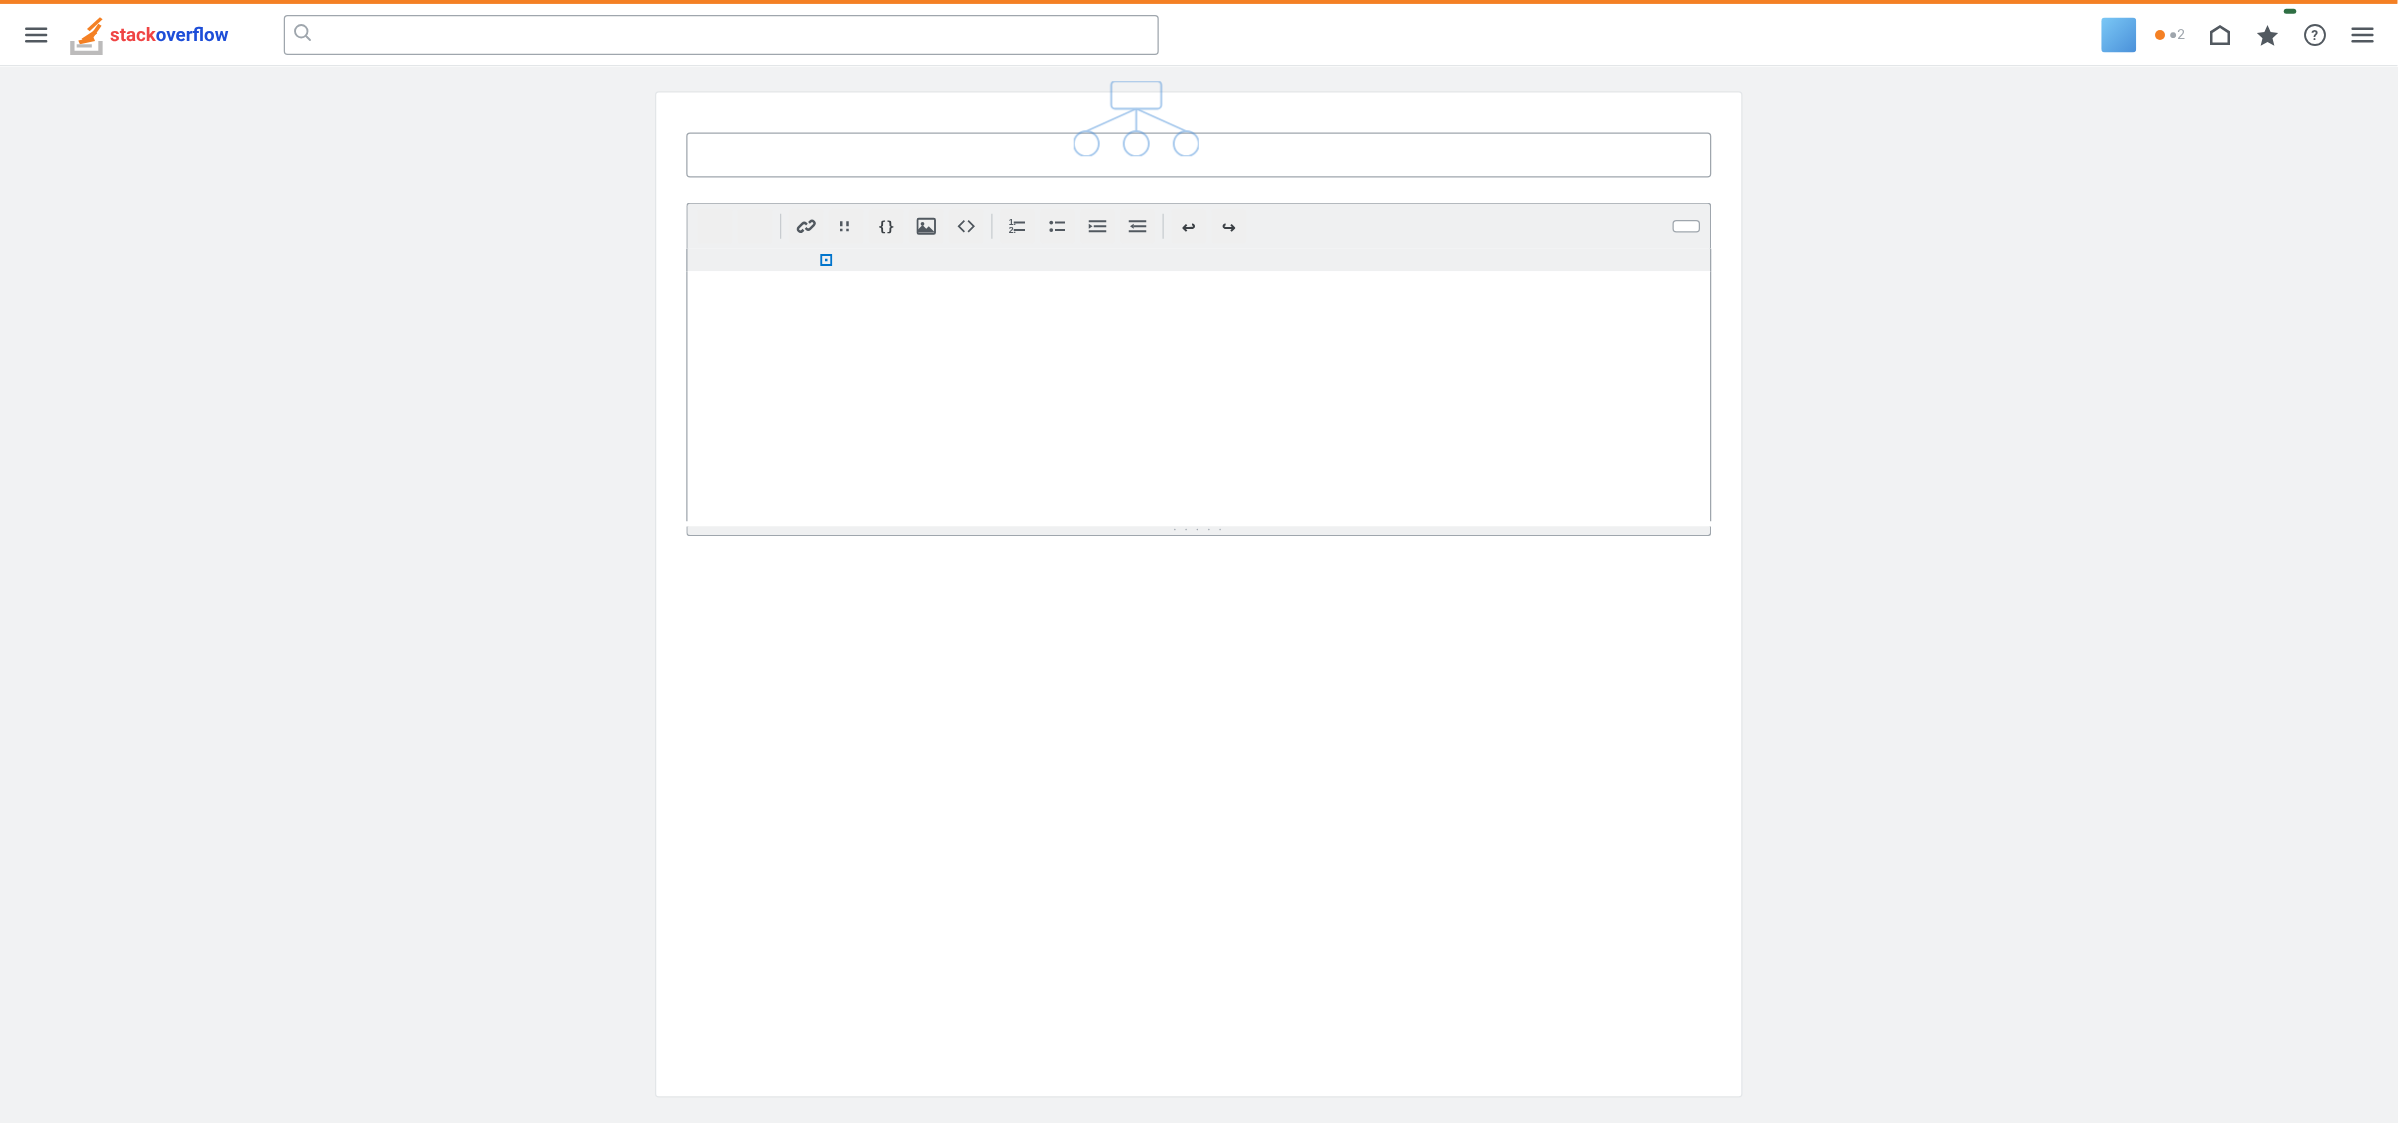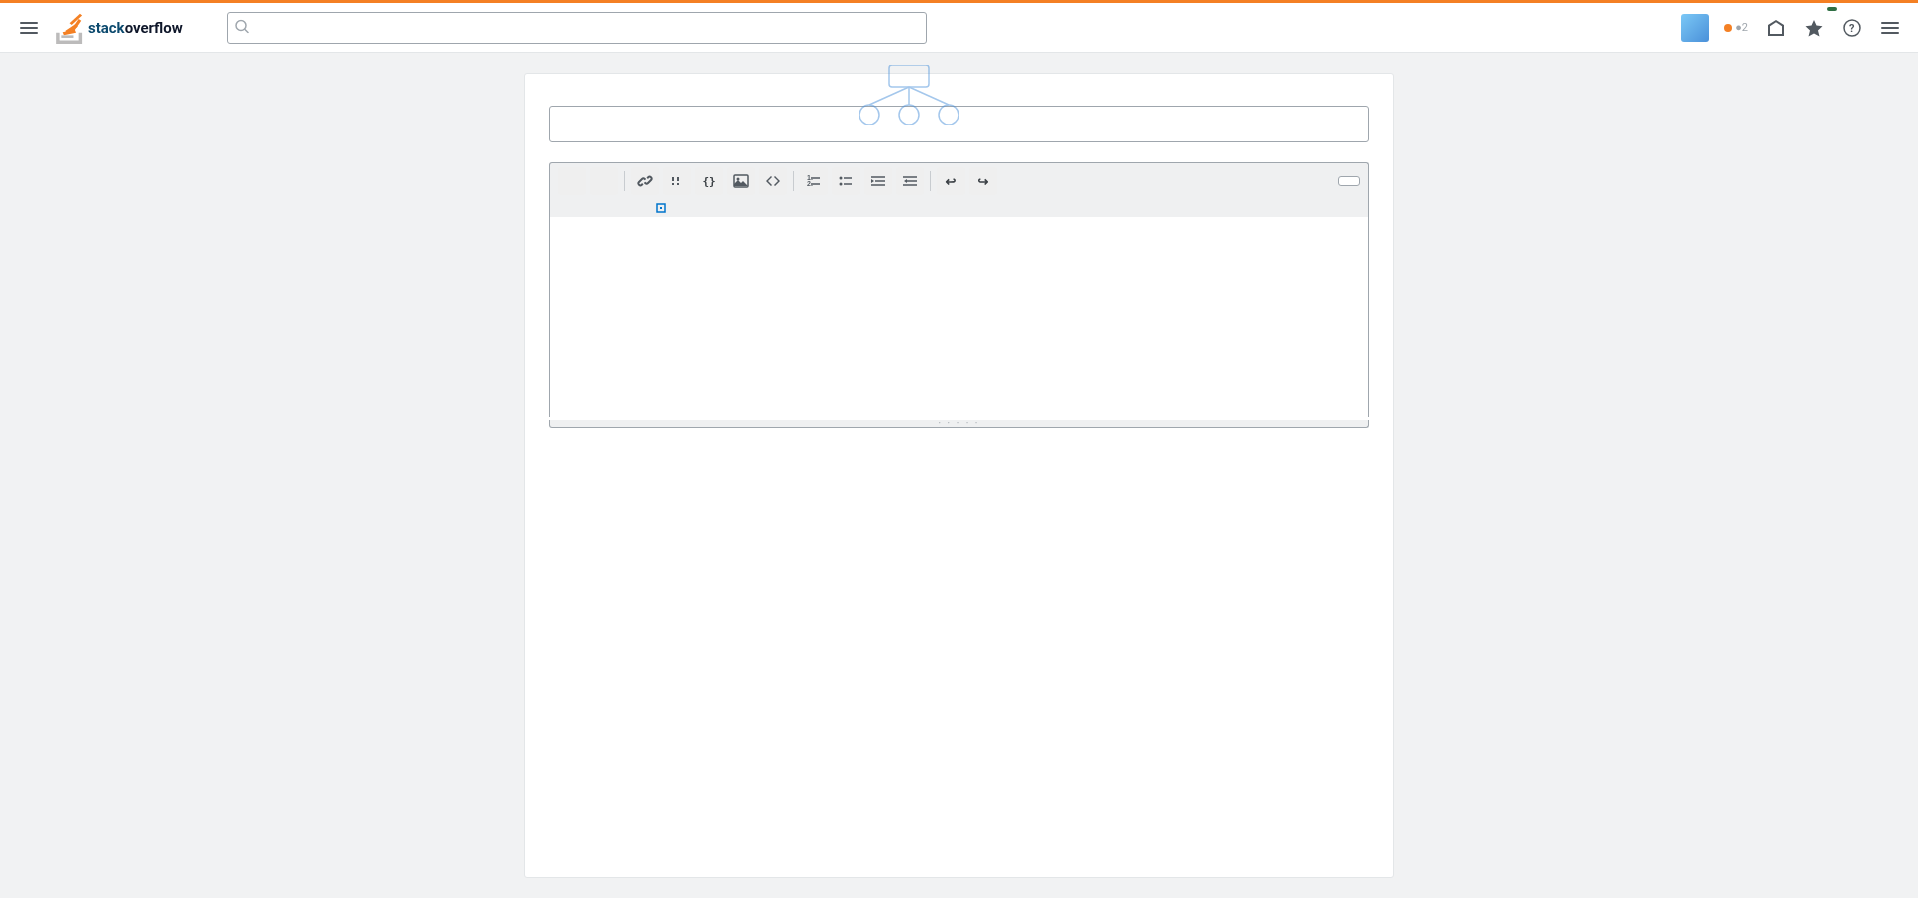--- a/index.html
+++ b/index.html
@@ -57,21 +57,21 @@
     .nav-logo-icon {
       width: 32px;
       height: 32px;
     }
 
     .nav-logo-text {
       font-size: 15px;
       font-weight: 700;
     }
 
-    .nav-logo-text span.stack { color: #0c4a6e; }
+    .nav-logo-text span.stack { color: #ef4444; }
     .nav-logo-text span.overflow { color: #f48024; }
 
     .nav-products {
       font-size: 13px;
       color: #525960;
       cursor: pointer;
       padding: 6px 8px;
       border-radius: 3px;
     }
 
@@ -351,21 +351,21 @@
   <a class="nav-logo" href="#">
     <svg class="nav-logo-icon" viewBox="0 0 32 37" fill="none" xmlns="http://www.w3.org/2000/svg">
       <path d="M26 33v-9h4v13H0V24h4v9h22z" fill="#bcbbbb"></path>
       <path d="M21.5 20.5l1.5 3.5-14 3-1.5-3.5 14-3z" fill="#f48024"></path>
       <path d="M22.5 14l2.5 3-12 8-2.5-3 12-8z" fill="#f48024"></path>
       <path d="M26 8l3 2-9 13-3-2 9-13z" fill="#f48024"></path>
       <path d="M27.5 2l2.5 2L18 15l-2.5-2 12-11z" fill="#f48024"></path>
       <path d="M6 30h14v-3H6v3z" fill="#bcbbbb"></path>
     </svg>
     <div class="nav-logo-text">
-      <span class="stack">stack</span><span class="overflow" style="color:#0f172a">overflow</span>
+      <span class="stack">stack</span><span class="overflow" style="color:#1d4ed8">overflow</span>
     </div>
   </a>
 
   <div class="nav-products"></div>
 
   <div class="nav-search">
     <div class="nav-search-wrapper">
       <span class="nav-search-icon-wrap">
         <svg width="14" height="14" viewBox="0 0 14 14" fill="#9fa6ad">
           <circle cx="6" cy="6" r="5" stroke="#9fa6ad" stroke-width="1.5" fill="none"></circle>

